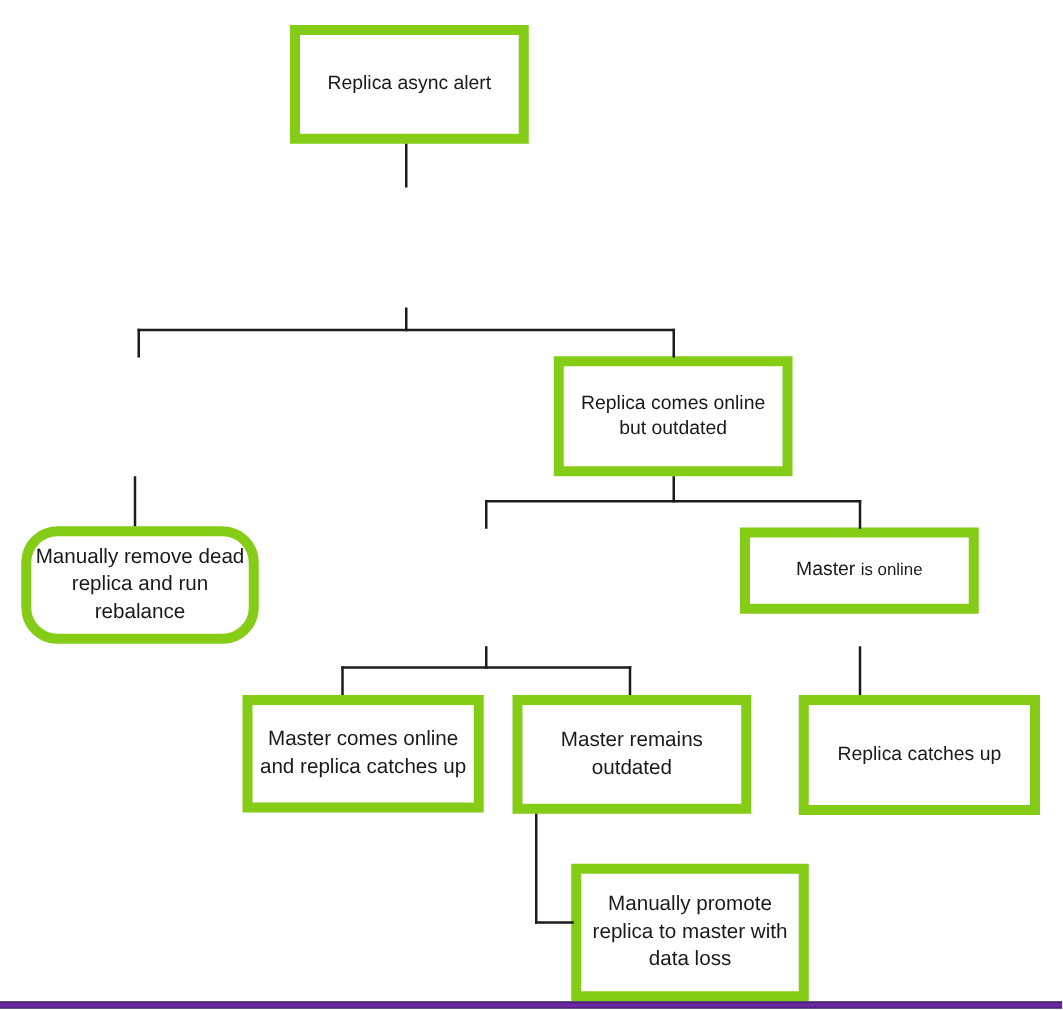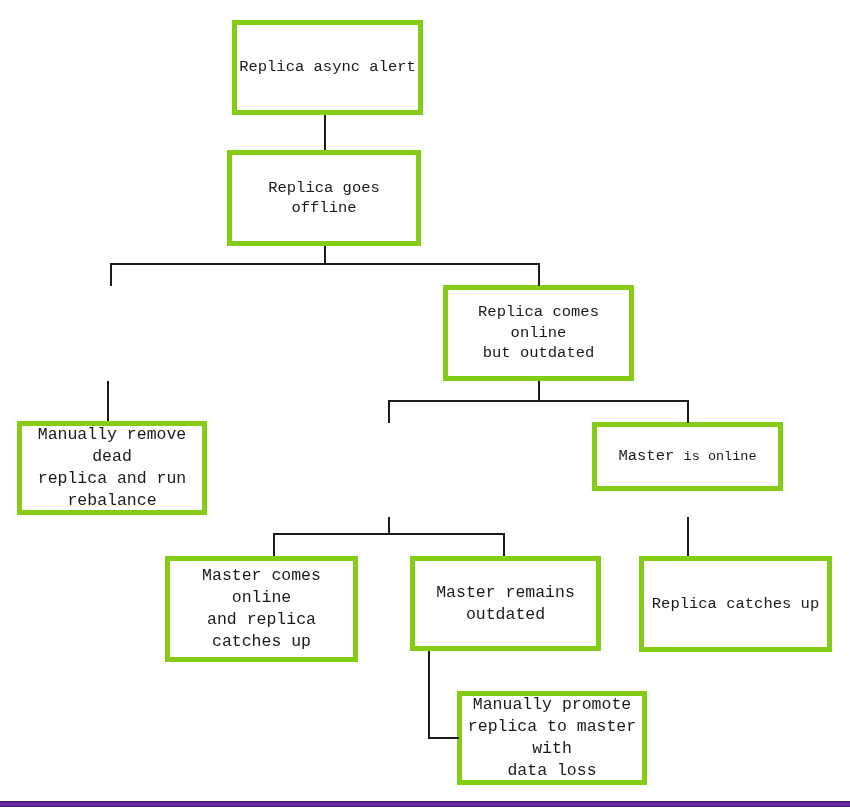--- a/index.html
+++ b/index.html
@@ -9,29 +9,28 @@
     height: 808px;
     background: #ffffff;
     font-family: "Liberation Sans", sans-serif;
     color: #1a1a1a;
     overflow: hidden;
   }
   .node {
     position: absolute;
     box-sizing: border-box;
     background: #ffffff;
-    border: 5px solid #84cc16;
+    border: 8px solid #84cc16;
     display: flex;
     align-items: center;
     justify-content: center;
     text-align: center;
     font-size: 15.5px;
     line-height: 1.32;
     padding: 3px 2px;
-    font-family: Liberation Mono, monospace;
   }
   .node--lg { font-size: 16.5px; }
   .node-label { white-space: pre-line; }
   .seg-small { font-size: 13.5px; }
   .line { position: absolute; background: #1c1c1c; }
   .footer-bar {
     position: absolute;
     left: 0; top: 801px;
     width: 850px; height: 6px;
     background: linear-gradient(180deg, #2b1a4e 0%, #6b28a4 35%, #6b28a4 68%, #3a1c68 100%);
@@ -39,51 +38,48 @@
 </style>
 </head>
 <body>
 
 <div class="canvas">
 
   <div class="node" style="left:232px; top:20px;  width:191px; height:95px;">
     <span class="node-label">Replica async alert</span>
   </div>
 
-  <div class="node" style="left:227px; top:150px; width:194px; height:96px;">
-    <span class="node-label">Replica goes offline</span>
-  </div>
 
 
-  <div class="node node--lg" style="left:17px; top:421px; width:190px; height:94px;">
+  <div class="node node--lg" style="left:17px; top:421px; width:190px; height:94px;border-radius:29px;">
     <span class="node-label">Manually remove dead
 replica and run
 rebalance</span>
   </div>
 
   <div class="node" style="left:443px; top:285px; width:191px; height:96px;">
     <span class="node-label">Replica comes online
 but outdated</span>
   </div>
 
 
   <div class="node" style="left:592px; top:422px; width:191px; height:69px;">
     <span class="node-label"><span>Master</span> <span class="seg-small">is online</span></span>
   </div>
 
-  <div class="node node--lg" style="left:165px; top:556px; width:193px; height:106px;">
+  <div class="node node--lg" style="left:194px; top:556px; width:193px; height:94px;">
     <span class="node-label">Master comes online
 and replica catches up</span>
   </div>
 
   <div class="node node--lg" style="left:410px; top:556px; width:191px; height:95px;">
     <span class="node-label">Master remains outdated</span>
   </div>
 
-  <div class="node node--lg" style="left:457px; top:691px; width:190px; height:94px;">
+  <div class="node node--lg" style="left:457px; top:691px; width:190px; height:110px;">
     <span class="node-label">Manually promote
 replica to master with
 data loss</span>
   </div>
 
   <div class="node" style="left:639px; top:556px; width:193px; height:96px;">
     <span class="node-label">Replica catches up</span>
   </div>
 
   <div class="line" style="left:324px; top:115px; width:2px;  height:35px;"></div>

